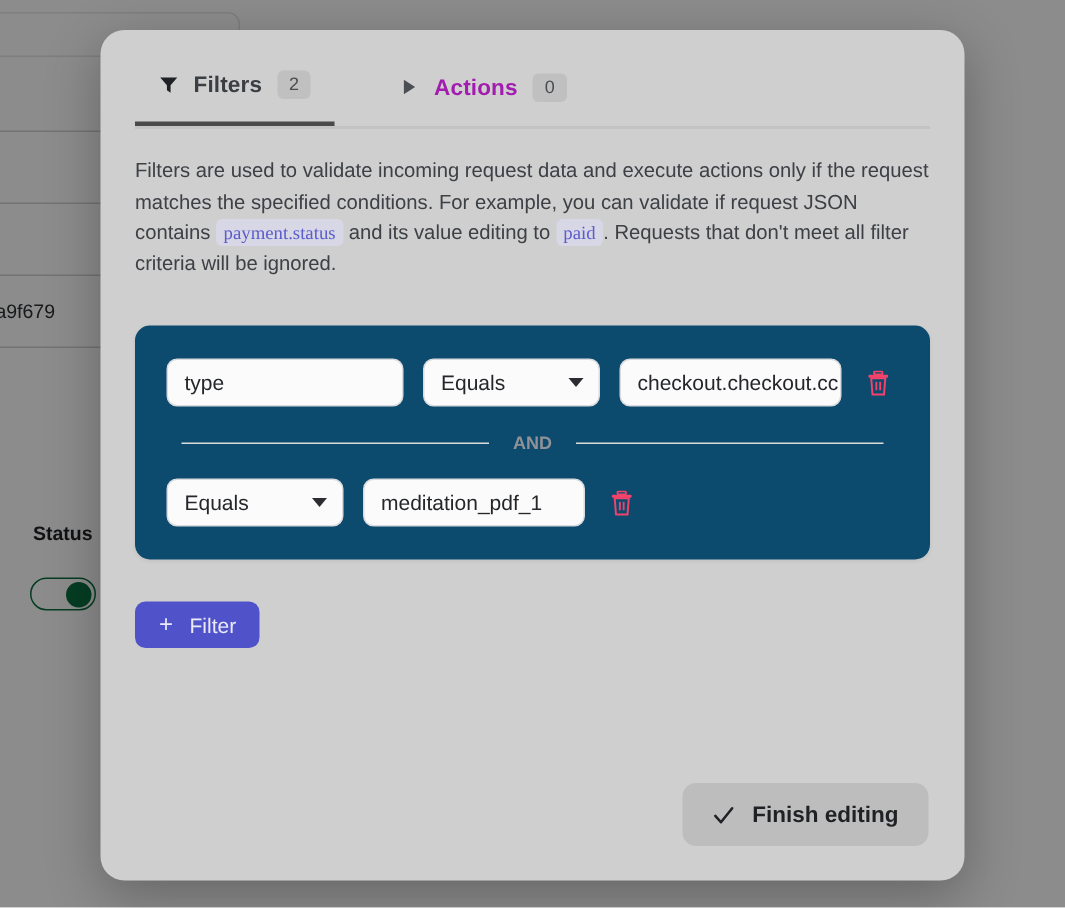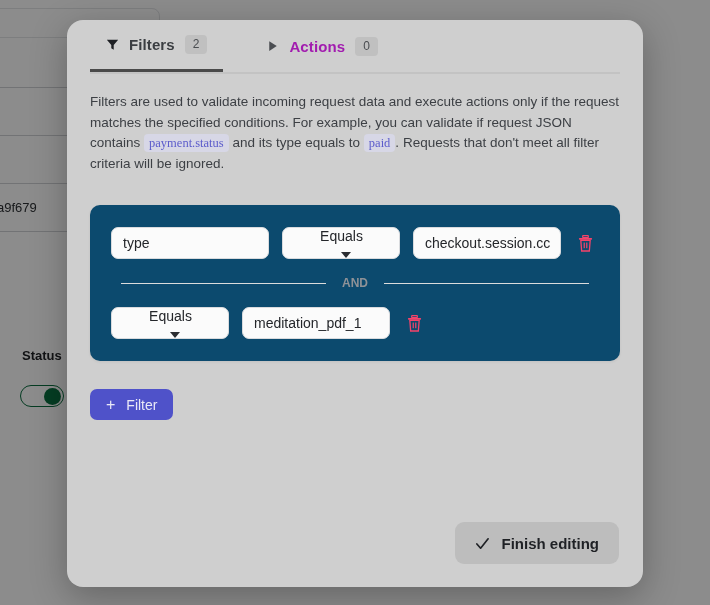--- a/index.html
+++ b/index.html
@@ -79,21 +79,21 @@
     left: 67px; top: 20px;
     width: 576px; height: 567px;
     background: #cfcfcf;
     border-radius: 16px;
     box-shadow: 0 10px 36px rgba(0,0,0,0.28);
     overflow: hidden;
   }
 
   .tabs {
     position: relative;
-    margin: 0 23px;
+    margin: 12px 23px;
     height: 54px;
     display: flex;
     align-items: center;
     border-bottom: 2px solid #c3c3c3;
   }
   .tab {
     display: flex;
     align-items: center;
     gap: 10px;
     height: 100%;
@@ -158,21 +158,20 @@
     align-items: center;
     overflow: hidden;
     white-space: nowrap;
   }
   .field-key { width: 158px; }
   .field-val { width: 148px; }
   .field-op {
     width: 118px;
     justify-content: space-between;
     padding-right: 10px;
-    flex-direction: column;
   }
   .caret {
     width: 0; height: 0;
     border-left: 5px solid transparent;
     border-right: 5px solid transparent;
     border-top: 6px solid #2b2d31;
     margin-left: 8px;
   }
   .trash-btn {
     width: 22px; height: 22px;
@@ -289,35 +288,35 @@
       </span>
       <span class="tab-label">Actions</span>
       <span class="tab-badge">0</span>
     </div>
   </div>
 
   
   <div class="description">
     <span>Filters are used to validate incoming request data and execute actions only if the request matches the specified conditions. For example, you can validate if request JSON contains</span>
     <span class="code-chip">payment.status</span>
-    <span>and its type equals to</span>
+    <span>and its value editing to</span>
     <span class="code-chip">paid</span><span>.</span>
     <span>Requests that don't meet all filter criteria will be ignored.</span>
   </div>
 
   
   <div class="filters-card">
 
     <div class="filter-row">
       <div class="field field-key">type</div>
       <div class="field field-op">
         <span>Equals</span>
         <span class="caret"></span>
       </div>
-      <div class="field field-val">checkout.session.cc</div>
+      <div class="field field-val">checkout.checkout.cc</div>
       <button class="trash-btn">
         <span>
           <svg class="trash-icon" viewBox="0 0 16 18" xmlns="http://www.w3.org/2000/svg">
             <rect x="5" y="0.5" width="6" height="2.2" rx="0.6" fill="none" stroke="#f4436a" stroke-width="1.3"></rect>
             <rect x="1" y="3" width="14" height="2" rx="0.7" fill="#f4436a"></rect>
             <path d="M3 5.5 L3.9 17 L12.1 17 L13 5.5 Z" fill="none" stroke="#f4436a" stroke-width="1.4"></path>
             <rect x="6" y="8" width="1.3" height="6" fill="#f4436a"></rect>
             <rect x="8.7" y="8" width="1.3" height="6" fill="#f4436a"></rect>
           </svg>
         </span>

